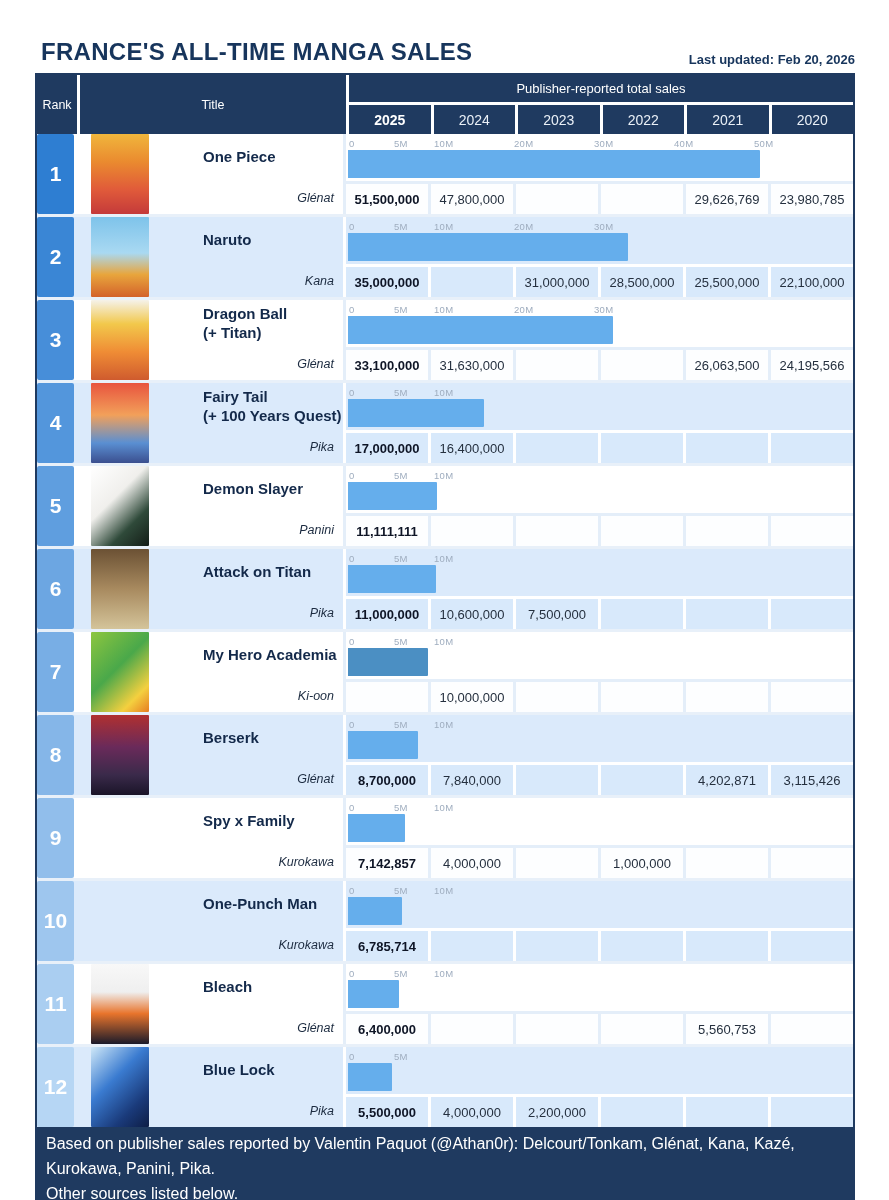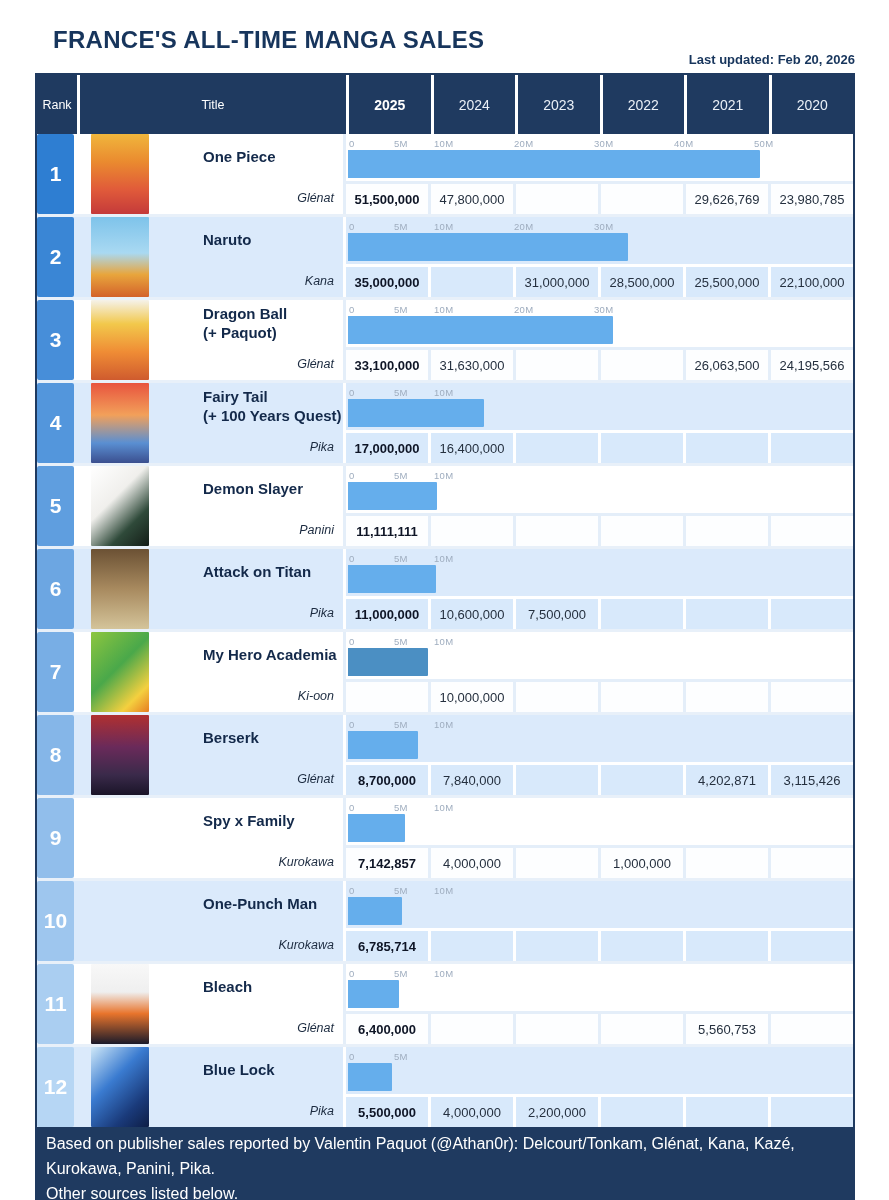--- a/index.html
+++ b/index.html
@@ -6,21 +6,21 @@
   html,body { margin:0; padding:0; }
   body {
     width:889px; height:1200px; background:#ffffff;
     font-family:"Liberation Sans", sans-serif;
     color:#17355c; position:relative; overflow:hidden;
   }
   .topbar {
     position:absolute; left:37px; right:34px; top:36px; height:34px;
     display:flex; justify-content:space-between; align-items:flex-end;
   }
-  .page-title { font-size:24px; font-weight:bold; color:#17355c; letter-spacing:0.3px; margin:16px; }
+  .page-title { font-size:24px; font-weight:bold; color:#17355c; letter-spacing:0.3px; margin:4px; }
   .updated { font-size:13px; font-weight:bold; color:#17355c; padding-bottom:3px; }
 
   .table {
     position:absolute; left:35px; top:73px; width:820px;
     border:2px solid #1f3a60; background:#e8f0f9;
   }
 
   
   .thead { display:grid; grid-template-columns:40px 266px 1fr; column-gap:3px;
            background:#ffffff; height:59px; }
@@ -90,20 +90,21 @@
 <div class="topbar">
   <h1 class="page-title">FRANCE'S ALL-TIME MANGA SALES</h1>
   <div class="updated">Last updated: Feb 20, 2026</div>
 </div>
 
 <div class="table">
   <div class="thead">
     <div class="th">Rank</div>
     <div class="th">Title</div>
     <div class="th-sales">
+      <div class="th-sales-label">Publisher-reported total sales</div>
       <div class="th-years">
         <div class="th-year bold">2025</div>
         <div class="th-year">2024</div>
         <div class="th-year">2023</div>
         <div class="th-year">2022</div>
         <div class="th-year">2021</div>
         <div class="th-year">2020</div>
       </div>
     </div>
   </div>
@@ -185,21 +186,21 @@
     <div class="rankbox" style="display:flex;">
       <div class="rank">3</div>
     </div>
     <div class="mid">
       <div class="coverbox">
             <div class="art"></div>
           </div>
       <div class="titlebox">
         <div class="mtitle">
               <span>Dragon Ball</span>
-              <span>(+ Paquot)</span>
+              <span>(+ Titan)</span>
             </div>
         <div class="publisher">Glénat</div>
       </div>
     </div>
     <div class="sales">
       <div class="chart">
         <div class="bar" style="width: 264.8px;"></div>
       <span class="tick" style="left: 3px;">0</span>
             <span class="tick" style="left: 48px;">5M</span>
             <span class="tick" style="left: 88px;">10M</span>

